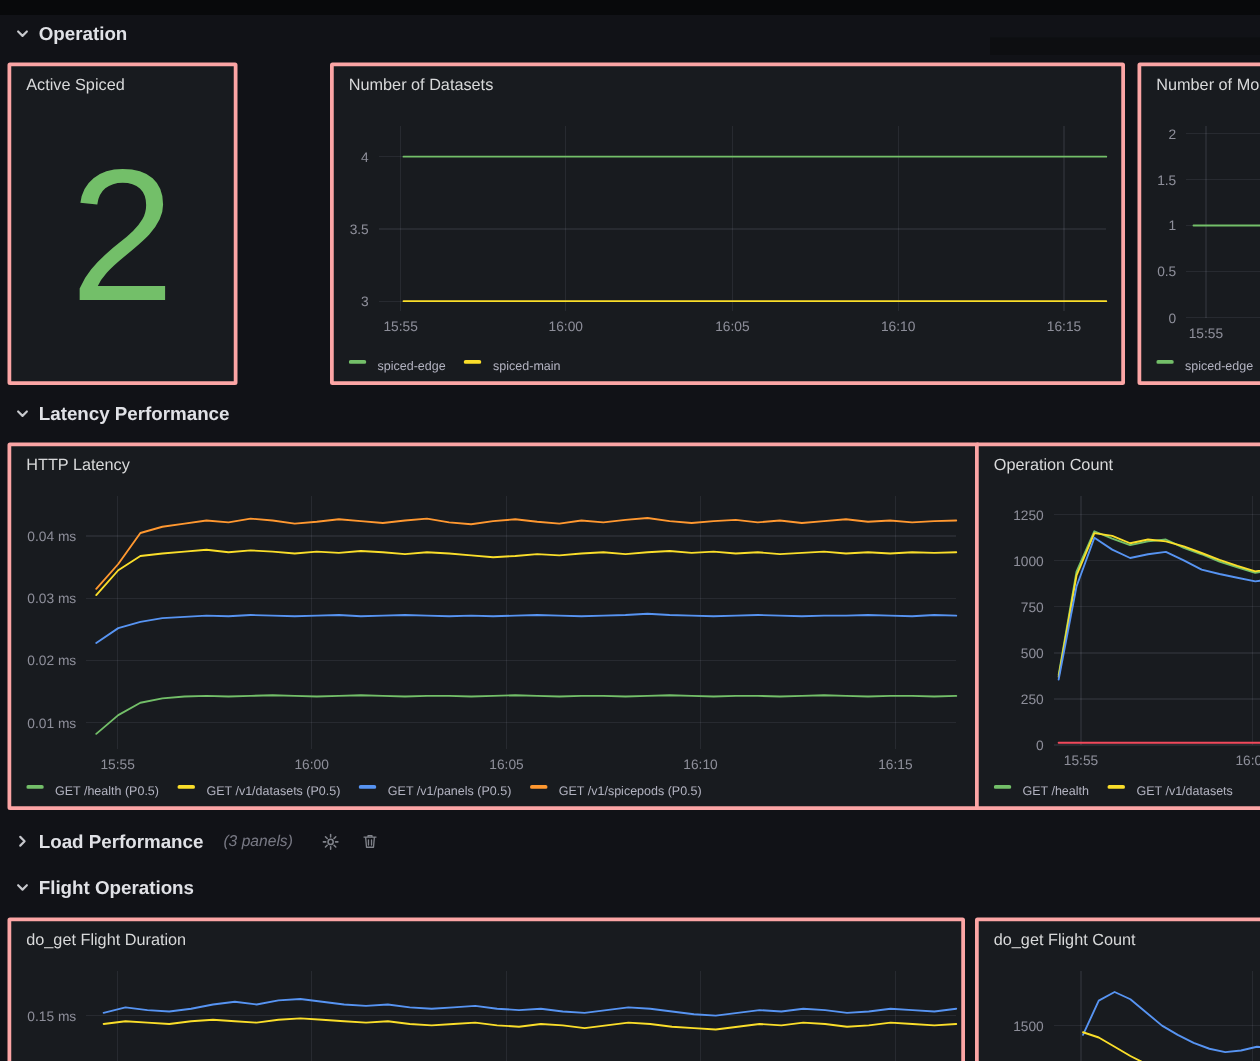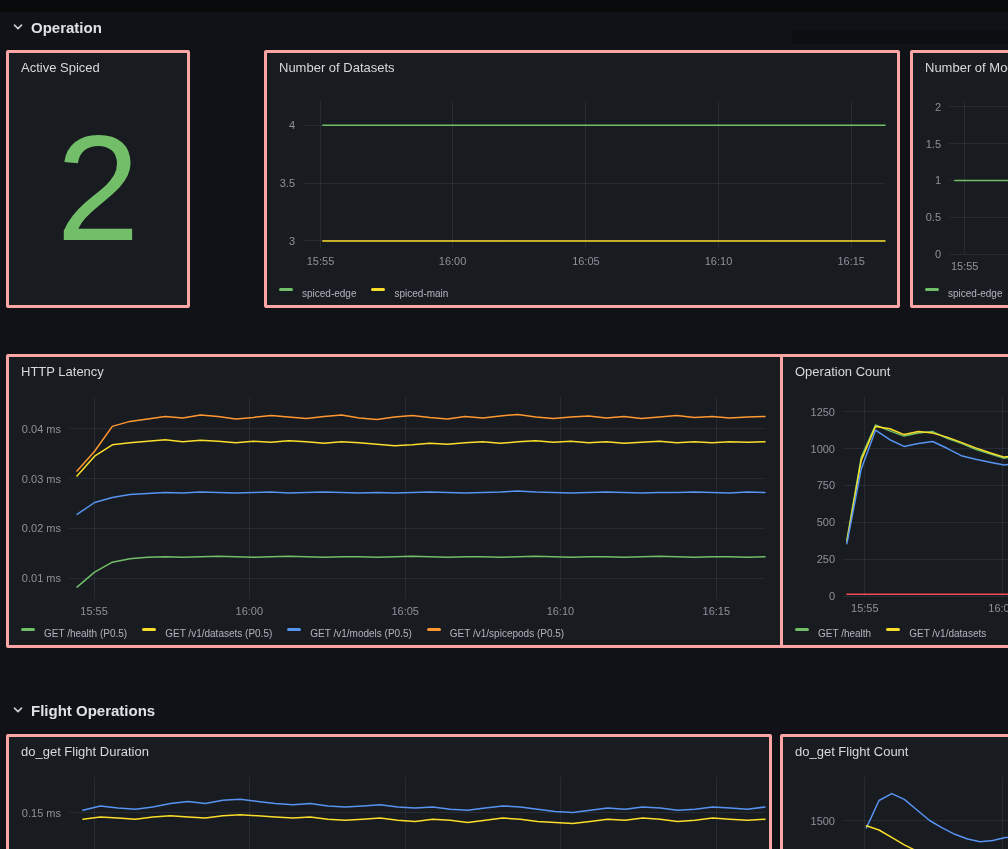--- a/index.html
+++ b/index.html
@@ -102,20 +102,28 @@
         </svg>
       </div>
   <div class="legend">
         <span class="legend-item">
           <span class="swatch" style="background: rgb(115, 191, 105);"></span>
           <span>spiced-edge</span>
         </span>
       </div>
     </div>
 
+  <div class="section" style="left:10px; top:320px;">
+    <span class="chev">
+      <svg viewBox="0 0 14 14" width="14" height="14">
+          <path d="M3.5 5.2l3.5 3.5 3.5-3.5" fill="none" stroke="#c7c8cd" stroke-width="1.7" stroke-linecap="round" stroke-linejoin="round"></path>
+        </svg>
+    </span>
+    <span class="sec-label">Latency Performance</span>
+  </div>
 
   <div class="panel" style="left:6px; top:354px; width:778px; height:294px;">
     <div class="panel-title">HTTP Latency</div>
     <div class="chart">
         <svg viewBox="0 0 764 264" width="764" height="264">
           <line x1="60" x2="756" y1="193.1" y2="193.1" class="grid"></line>
           <text x="52" y="197.1" class="tick" text-anchor="end">0.01 ms</text>
           <line x1="60" x2="756" y1="143.3" y2="143.3" class="grid"></line>
           <text x="52" y="147.3" class="tick" text-anchor="end">0.02 ms</text>
           <line x1="60" x2="756" y1="93.6" y2="93.6" class="grid"></line>
@@ -142,21 +150,21 @@
         <span class="legend-item">
           <span class="swatch" style="background: rgb(115, 191, 105);"></span>
           <span>GET /health (P0.5)</span>
         </span>
         <span class="legend-item">
           <span class="swatch" style="background: rgb(250, 222, 42);"></span>
           <span>GET /v1/datasets (P0.5)</span>
         </span>
         <span class="legend-item">
           <span class="swatch" style="background: rgb(87, 148, 242);"></span>
-          <span>GET /v1/models (P0.5)</span>
+          <span>GET /v1/panels (P0.5)</span>
         </span>
         <span class="legend-item">
           <span class="swatch" style="background: rgb(255, 152, 48);"></span>
           <span>GET /v1/spicepods (P0.5)</span>
         </span>
       </div>
     </div>
 
   <div class="panel" style="left:780px; top:354px; width:460px; height:294px;">
     <div class="panel-title">Operation Count</div>
@@ -189,20 +197,40 @@
           <span class="swatch" style="background: rgb(115, 191, 105);"></span>
           <span>GET /health</span>
         </span>
         <span class="legend-item">
           <span class="swatch" style="background: rgb(250, 222, 42);"></span>
           <span>GET /v1/datasets</span>
         </span>
       </div>
     </div>
 
+  <div class="section" style="left:10px; top:662px;">
+    <span class="chev">
+      <svg viewBox="0 0 14 14" width="14" height="14">
+          <path d="M5.2 3.5l3.5 3.5-3.5 3.5" fill="none" stroke="#c7c8cd" stroke-width="1.7" stroke-linecap="round" stroke-linejoin="round"></path>
+        </svg>
+    </span>
+    <span class="sec-label">Load Performance</span>
+    <span class="panels-note">(3 panels)</span>
+    <span class="icon-btn">
+      <svg viewBox="0 0 16 16" width="15" height="15">
+          <circle cx="8" cy="8" r="2.2" fill="none" stroke="#9da0a8" stroke-width="1.3"></circle>
+          <path d="M8 1.8v2M8 12.2v2M1.8 8h2M12.2 8h2M3.6 3.6l1.5 1.5M10.9 10.9l1.5 1.5M12.4 3.6l-1.5 1.5M5.1 10.9l-1.5 1.5" stroke="#9da0a8" stroke-width="1.3" stroke-linecap="round"></path>
+        </svg>
+    </span>
+    <span class="icon-btn" style="margin-left:16px;">
+      <svg viewBox="0 0 16 16" width="14" height="14">
+          <path d="M2.5 4.2h11M6.2 4V2.8h3.6V4M4 4.2l.8 9.3h6.4l.8-9.3M6.6 6.8v4.6M9.4 6.8v4.6" fill="none" stroke="#9da0a8" stroke-width="1.2" stroke-linecap="round" stroke-linejoin="round"></path>
+        </svg>
+    </span>
+  </div>
 
   <div class="section" style="left:10px; top:699px;">
     <span class="chev">
       <svg viewBox="0 0 14 14" width="14" height="14">
           <path d="M3.5 5.2l3.5 3.5 3.5-3.5" fill="none" stroke="#c7c8cd" stroke-width="1.7" stroke-linecap="round" stroke-linejoin="round"></path>
         </svg>
     </span>
     <span class="sec-label">Flight Operations</span>
   </div>
 

